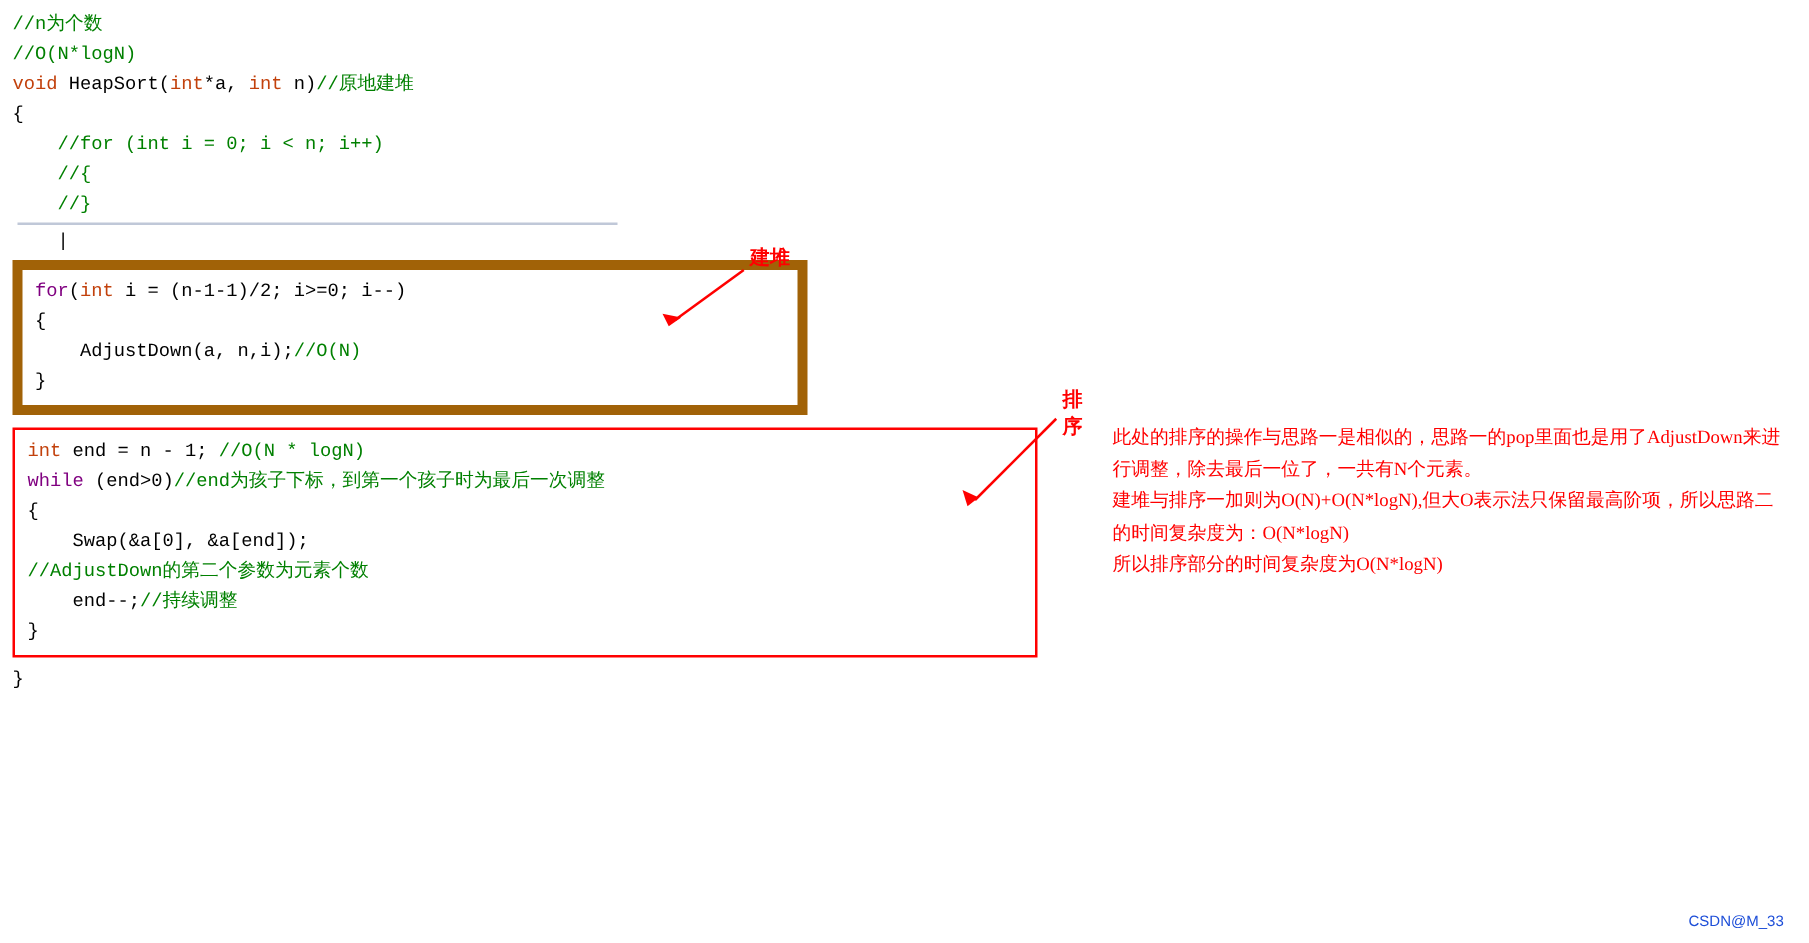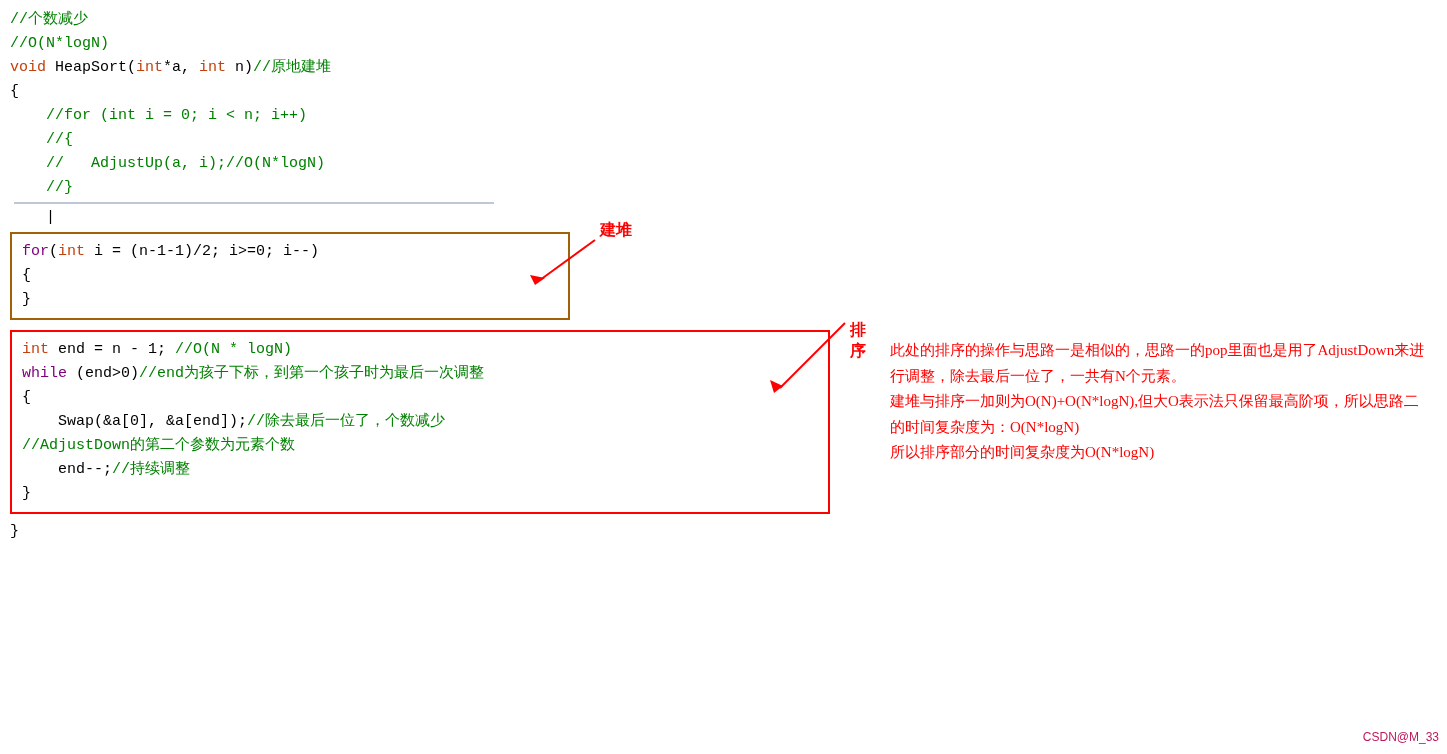--- a/index.html
+++ b/index.html
@@ -43,57 +43,56 @@
       line-height: 1.6;
       font-size: 15px;
     }
 
     .kw-green { color: #c2410c; text-align: right; }
     .kw-purple { color: #800080; }
     .kw-black { color: #000000; }
     .comment { color: #008000; }
 
     .highlighted-box {
-      border: 2px solid #a16207;
+      border: 8px solid #a16207;
       position: relative;
       padding: 6px 10px;
       margin: 2px 0;
       background: #ffffff;
       display: inline-block;
-      width: 560px;
+      width: 636px;
     }
 
     .highlighted-box2 {
       border: 2px solid #ff0000;
       position: relative;
       padding: 6px 10px;
       margin: 2px 0;
       background: #ffffff;
       display: inline-block;
       width: 820px;
     }
 
     .label-arrow {
       position: absolute;
       color: #ff0000;
       font-family: 'SimSun', serif;
       font-size: 16px;
       font-weight: bold;
-      margin-top: 22px;
     }
   </style>
 </head>
 <body>
 
 <div class="main-container">
 
   <div class="code-section">
 
     <div class="code-line">
-      <span class="comment">//个数减少</span>
+      <span class="comment">//n为个数</span>
     </div>
 
     <div class="code-line">
       <span class="comment">//O(N*logN)</span>
     </div>
 
     <div class="code-line">
       <span class="kw-green">void </span><span class="kw-black">HeapSort(</span><span class="kw-green">int</span><span class="kw-black">*a, </span><span class="kw-green">int </span><span class="kw-black">n)</span><span class="comment">//原地建堆</span>
     </div>
 
@@ -102,43 +101,43 @@
     </div>
 
     <div class="code-line">
       <span class="comment">    //for (int i = 0; i &lt; n; i++)</span>
     </div>
 
     <div class="code-line">
       <span class="comment">    //{</span>
     </div>
 
-    <div class="code-line">
-      <span class="comment">    //   AdjustUp(a, i);//O(N*logN)</span>
-    </div>
 
     <div class="code-line">
       <span class="comment">    //}</span>
     </div>
 
     <div style="display:flex; align-items:center; margin: 2px 0;">
       <span style="color:#000; font-family: monospace;">    </span>
       <span style="display:inline-block; width:480px; height:2px; background: #c0c8d8; margin-left:4px;"></span>
     </div>
     <div class="code-line" style="height:20px;">
       <span style="color:#000;">    |</span>
     </div>
 
     <div style="position:relative; margin: 4px 0 4px 0;">
       <div class="highlighted-box">
         <div class="code-line">
           <span class="kw-purple">for</span><span class="kw-black">(</span><span class="kw-green">int</span><span class="kw-black"> i = (n-1-1)/2; i&gt;=0; i--)</span>
         </div>
         <div class="code-line">
           <span class="kw-black">{</span>
+        </div>
+        <div class="code-line">
+          <span class="kw-black">    AdjustDown(a, n,i);</span><span class="comment">//O(N)</span>
         </div>
         <div class="code-line">
           <span class="kw-black">}</span>
         </div>
       </div>
 
       
       <div style="position:absolute; top: -10px; left: 590px;">
         
         <svg width="100" height="60" style="position:absolute; top:10px; left:-100px;">
@@ -154,21 +153,21 @@
         <div class="code-line">
           <span class="kw-green">int </span><span class="kw-black">end = n - 1; </span><span class="comment">//O(N * logN)</span>
         </div>
         <div class="code-line">
           <span class="kw-purple">while </span><span class="kw-black">(end&gt;0)</span><span class="comment">//end为孩子下标，到第一个孩子时为最后一次调整</span>
         </div>
         <div class="code-line">
           <span class="kw-black">{</span>
         </div>
         <div class="code-line">
-          <span class="kw-black">    Swap(&amp;a[0], &amp;a[end]);</span><span class="comment">//除去最后一位了，个数减少</span>
+          <span class="kw-black">    Swap(&amp;a[0], &amp;a[end]);</span>
         </div>
         <div class="code-line">
           <span class="comment">//AdjustDown的第二个参数为元素个数</span>
         </div>
         <div class="code-line">
           <span class="kw-black">    end--;</span><span class="comment">//持续调整</span>
         </div>
         <div class="code-line">
           <span class="kw-black">}</span>
         </div>
@@ -192,13 +191,13 @@
   </div>
 
   <div class="explanation-section">
     <p>此处的排序的操作与思路一是相似的，思路一的pop里面也是用了AdjustDown来进行调整，除去最后一位了，一共有N个元素。</p>
     <p>建堆与排序一加则为O(N)+O(N*logN),但大O表示法只保留最高阶项，所以思路二的时间复杂度为：O(N*logN)</p>
     <p>所以排序部分的时间复杂度为O(N*logN)</p>
   </div>
 
 </div>
 
-<div style="position:fixed; bottom:10px; right:8px; color:#be185d; font-size:12px; font-family: sans-serif;">CSDN@M_33</div>
+<div style="position:fixed; bottom:10px; right:20px; color:#1d4ed8; font-size:12px; font-family: sans-serif;">CSDN@M_33</div>
 
 </body></html>

